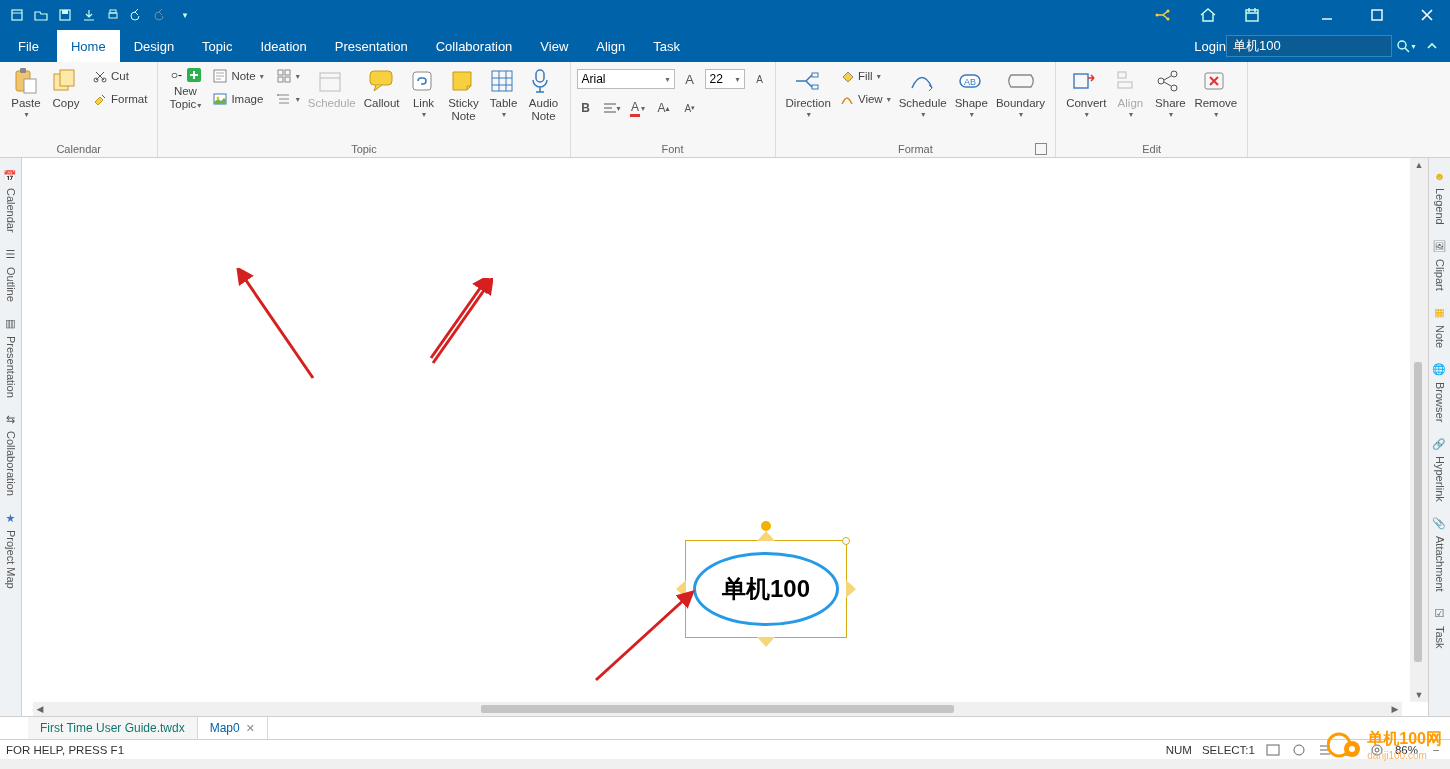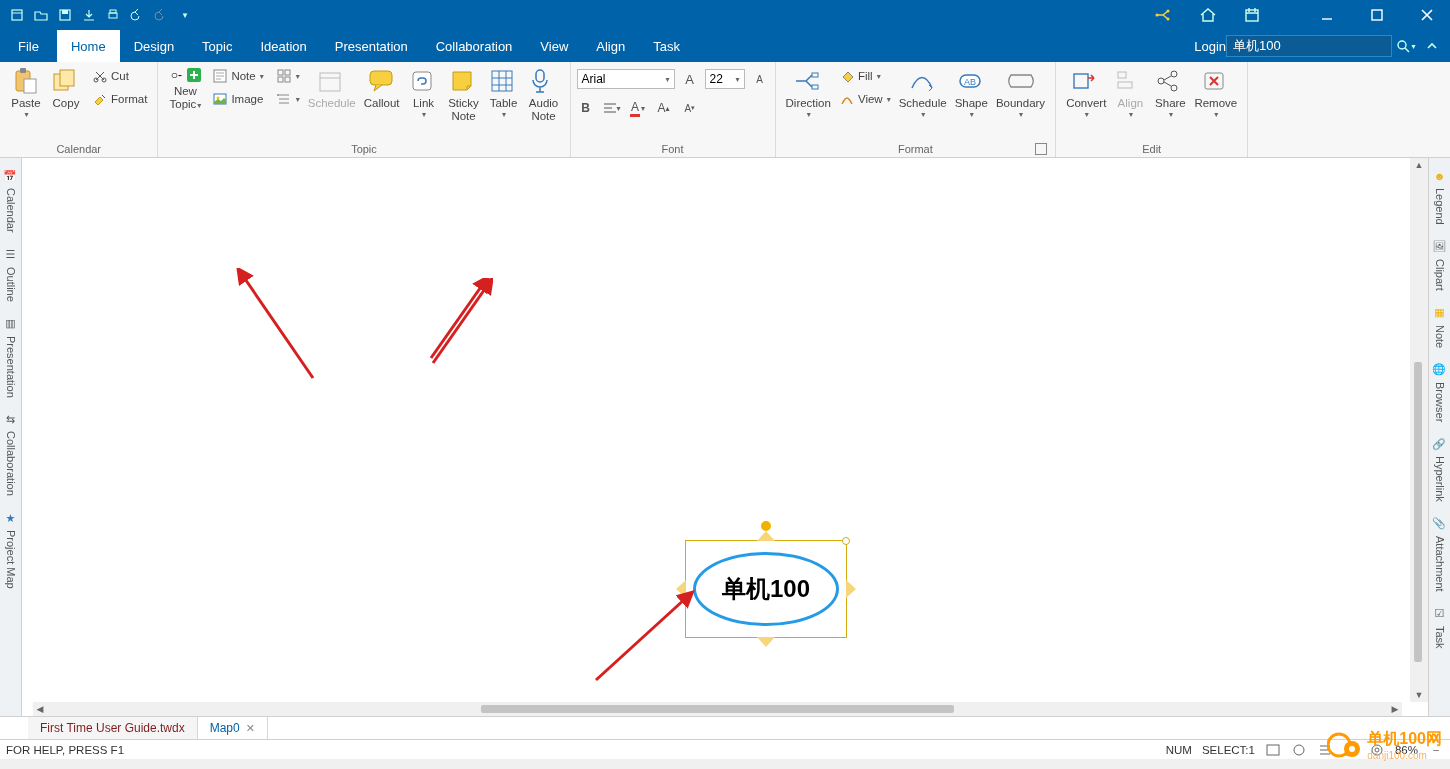--- a/index.html
+++ b/index.html
@@ -68,21 +68,21 @@
 .topic-sel .handle { position: absolute; width: 8px; height: 8px; background: #fff; border: 1px solid #d6a90f; border-radius: 50%; }
 .topic-sel .dot-top { position: absolute; left: 50%; top: -20px; width: 10px; height: 10px; background: #f2b200; border-radius: 50%; transform: translateX(-50%); }
 .topic-sel .tri { position: absolute; width: 0; height: 0; }
 .topic-ellipse { position: absolute; left: 660px; top: 394px; width: 146px; height: 74px; border: 3px solid #259be8; border-radius: 50%; background: #fff; display: flex; align-items: center; justify-content: center; font-size: 24px; font-weight: bold; font-family: "Microsoft YaHei", sans-serif; }
 
 
 .red-arrow { position: absolute; }
 
 
 .doc-tabs { height: 23px; background: #fff; border-top: 1px solid #d0d0d0; display: flex; align-items: stretch; padding-left: 28px; }
-.doc-tab { padding: 0 12px; display: flex; align-items: center; gap: 6px; font-size: 12px; border-right: 1px solid #d8d8d8; color: #7f1d1d; background: #f5f5f5; }
+.doc-tab { padding: 0 12px; display: flex; align-items: center; gap: 6px; font-size: 12px; border-right: 1px solid #d8d8d8; color: #0f766e; background: #f5f5f5; }
 .doc-tab.active { color: #0062a8; background: #fff; }
 .doc-tab .close-x { color: #888; font-size: 11px; }
 
 
 .status { height: 20px; background: #fff; border-top: 1px solid #d0d0d0; display: flex; align-items: center; font-size: 11.5px; color: #333; padding: 0 6px; gap: 10px; }
 .status-right { margin-left: auto; display: flex; align-items: center; gap: 10px; }
 .status .sb-icon { width: 16px; height: 16px; color: #666; display: inline-flex; align-items: center; justify-content: center; }
 
 
 .watermark { position: absolute; right: 8px; bottom: 6px; display: flex; align-items: center; gap: 4px; color: #ff9a00; font-family: "Microsoft YaHei"; }

